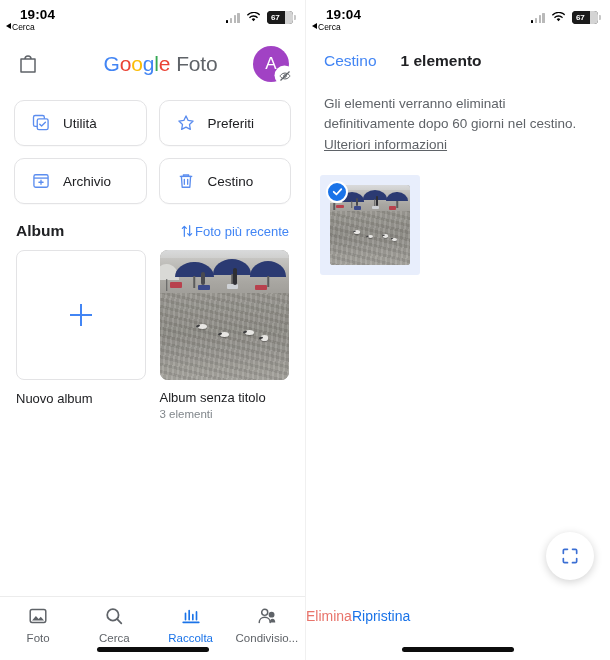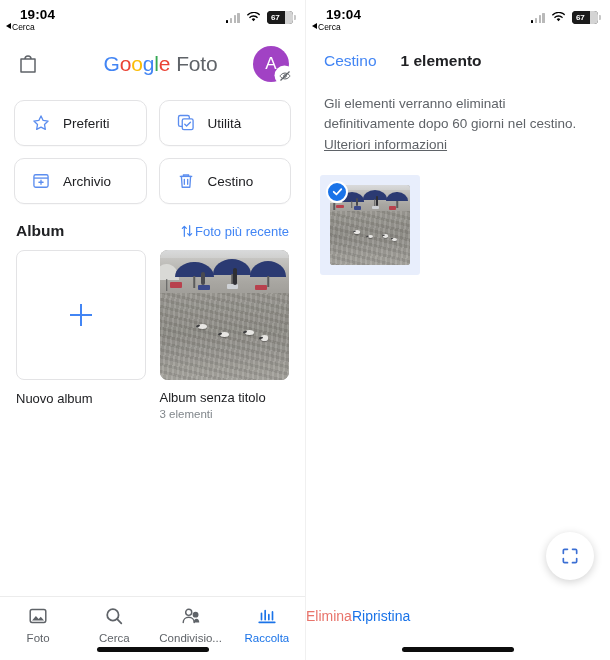--- a/index.html
+++ b/index.html
@@ -311,32 +311,32 @@
             <path d="M2 12s3.5-6 10-6 10 6 10 6-3.5 6-10 6S2 12 2 12z"></path>
             <circle cx="12" cy="12" r="2.6"></circle>
             <path d="M3 21L21 3" stroke-width="2.4"></path>
           </svg>
         </div>
       </div>
     </div>
 
     <div class="quick-grid">
       <div class="qcard">
-        <svg class="qicon" viewBox="0 0 24 24" fill="none" stroke="#5B8DEF" stroke-width="1.6" stroke-linejoin="round">
-          <path d="M12 3.5l2.6 5.4 5.9.8-4.3 4.1 1 5.9L12 17l-5.2 2.7 1-5.9-4.3-4.1 5.9-.8z"></path>
-        </svg>
-        <span class="lbl">Preferiti</span>
-      </div>
-      <div class="qcard">
         <svg class="qicon" viewBox="0 0 24 24" fill="none" stroke="#5B8DEF" stroke-width="1.6">
           <rect x="3" y="3" width="13" height="13" rx="2"></rect>
           <rect x="7.5" y="7" width="13" height="13" rx="2" fill="#fff"></rect>
           <path d="M10.5 13.4l2.2 2.2 4.6-4.6" stroke-linecap="round" stroke-linejoin="round"></path>
         </svg>
         <span class="lbl">Utilità</span>
+      </div>
+      <div class="qcard">
+        <svg class="qicon" viewBox="0 0 24 24" fill="none" stroke="#5B8DEF" stroke-width="1.6" stroke-linejoin="round">
+          <path d="M12 3.5l2.6 5.4 5.9.8-4.3 4.1 1 5.9L12 17l-5.2 2.7 1-5.9-4.3-4.1 5.9-.8z"></path>
+        </svg>
+        <span class="lbl">Preferiti</span>
       </div>
       <div class="qcard">
         <svg class="qicon" viewBox="0 0 24 24" fill="none" stroke="#5B8DEF" stroke-width="1.6">
           <rect x="3.5" y="4.5" width="17" height="15" rx="2"></rect>
           <path d="M3.5 8.5h17"></path>
           <path d="M12 11v5M9.5 13.5h5" stroke-linecap="round"></path>
         </svg>
         <span class="lbl">Archivio</span>
       </div>
       <div class="qcard">
@@ -403,35 +403,35 @@
         </svg>
         <span class="nav-lbl">Foto</span>
       </div>
       <div class="nav-item">
         <svg width="22" height="22" viewBox="0 0 24 24" fill="none" stroke="#5f6368" stroke-width="1.9" stroke-linecap="round">
           <circle cx="10.8" cy="10.8" r="6.2"></circle>
           <path d="M15.5 15.5L20 20"></path>
         </svg>
         <span class="nav-lbl">Cerca</span>
       </div>
+      <div class="nav-item active">
+        <svg width="22" height="22" viewBox="0 0 24 24" fill="none" stroke="#1a73e8" stroke-width="1.8" stroke-linecap="round">
+          <path d="M6 16V9M10 16V6M14 16V10.5M18 16V7.5"></path>
+          <path d="M3.5 19h17"></path>
+        </svg>
+        <span class="nav-lbl">Raccolta</span>
+      </div>
       <div class="nav-item">
         <svg width="22" height="22" viewBox="0 0 24 24" fill="none" stroke="#5f6368" stroke-width="1.6">
           <circle cx="9.5" cy="8" r="3.3"></circle>
           <path d="M3.5 19c0-3.4 2.7-5.6 6-5.6s6 2.2 6 5.6" stroke-linecap="round"></path>
           <circle cx="17" cy="10.5" r="2.4" fill="#5f6368"></circle>
           <path d="M15 19c0-2.3 1.2-4 3-4s3 1.7 3 4" fill="#5f6368" stroke="none"></path>
         </svg>
         <span class="nav-lbl">Condivisio...</span>
-      </div>
-      <div class="nav-item active">
-        <svg width="22" height="22" viewBox="0 0 24 24" fill="none" stroke="#1a73e8" stroke-width="1.8" stroke-linecap="round">
-          <path d="M6 16V9M10 16V6M14 16V10.5M18 16V7.5"></path>
-          <path d="M3.5 19h17"></path>
-        </svg>
-        <span class="nav-lbl">Raccolta</span>
       </div>
       <div class="home-bar"></div>
     </div>
   </div>
 
   <div class="screen right">
 
     <div class="statusbar">
       <div class="sb-time">19:04</div>
       <div class="sb-back"><span class="tri"></span><span>Cerca</span></div>

